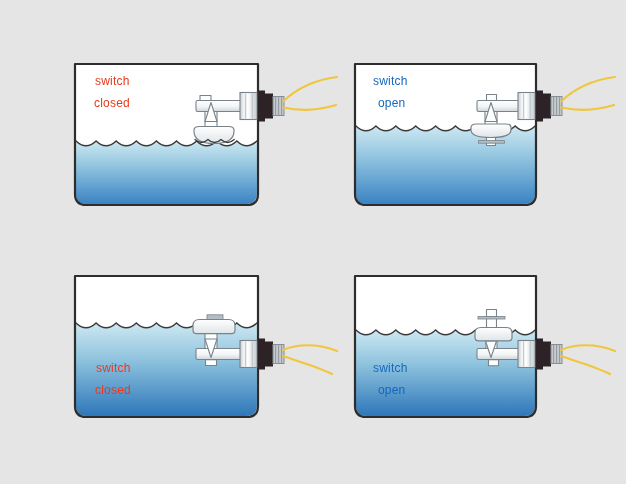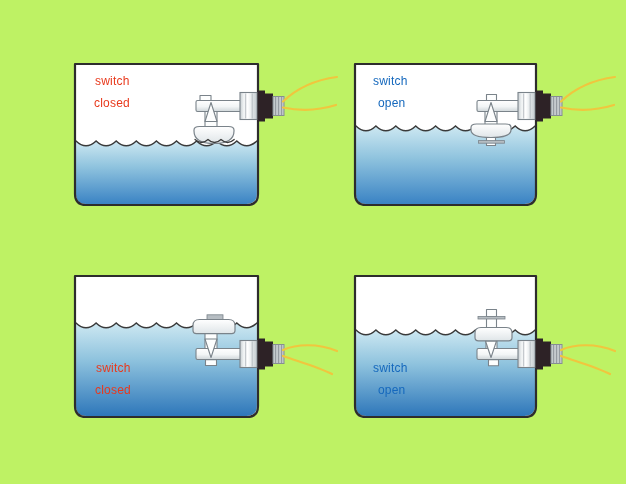--- a/index.html
+++ b/index.html
@@ -1,16 +1,16 @@
 <!DOCTYPE html>
 <html style="--closed-label: #e8391c; --open-label: #1568bd; --wire: #f0c63e; --tank-outline: #2d2d2d; --wave-line: #3a3a3a; --water-light: #cfe9f2; --water-mid: #8fc3de; --water-deep: #3a83c4; --water-deepest: #2e77ba; --part-stroke: #7a838a; --locknut-dark: #2d2226;"><head>
 <meta charset="utf-8">
 <style>
   html,body{margin:0;padding:0;background:#ffffff;}
-  #stage{position:relative;width:626px;height:484px;background:#bef264;overflow:hidden;
+  #stage{position:relative;width:626px;height:484px;background:#e5e5e5;overflow:hidden;
          font-family:"Liberation Sans",sans-serif;}
   #diagram-svg{position:absolute;left:0;top:0;}
 
   
   .tankfill{fill:#ffffff;}
   .tankline{fill:none;stroke:var(--tank-outline,#2d2d2d);stroke-width:2.2;stroke-linejoin:round;}
   .waveline{fill:none;stroke:var(--wave-line,#3a3a3a);stroke-width:1.5;stroke-linecap:round;}
   .waveline.thin{stroke-width:1.2;}
   .part{fill:#fdfefe;stroke:var(--part-stroke,#7a838a);stroke-width:1.1;stroke-linejoin:round;}
   .tube{fill:url(#tubeG);}

